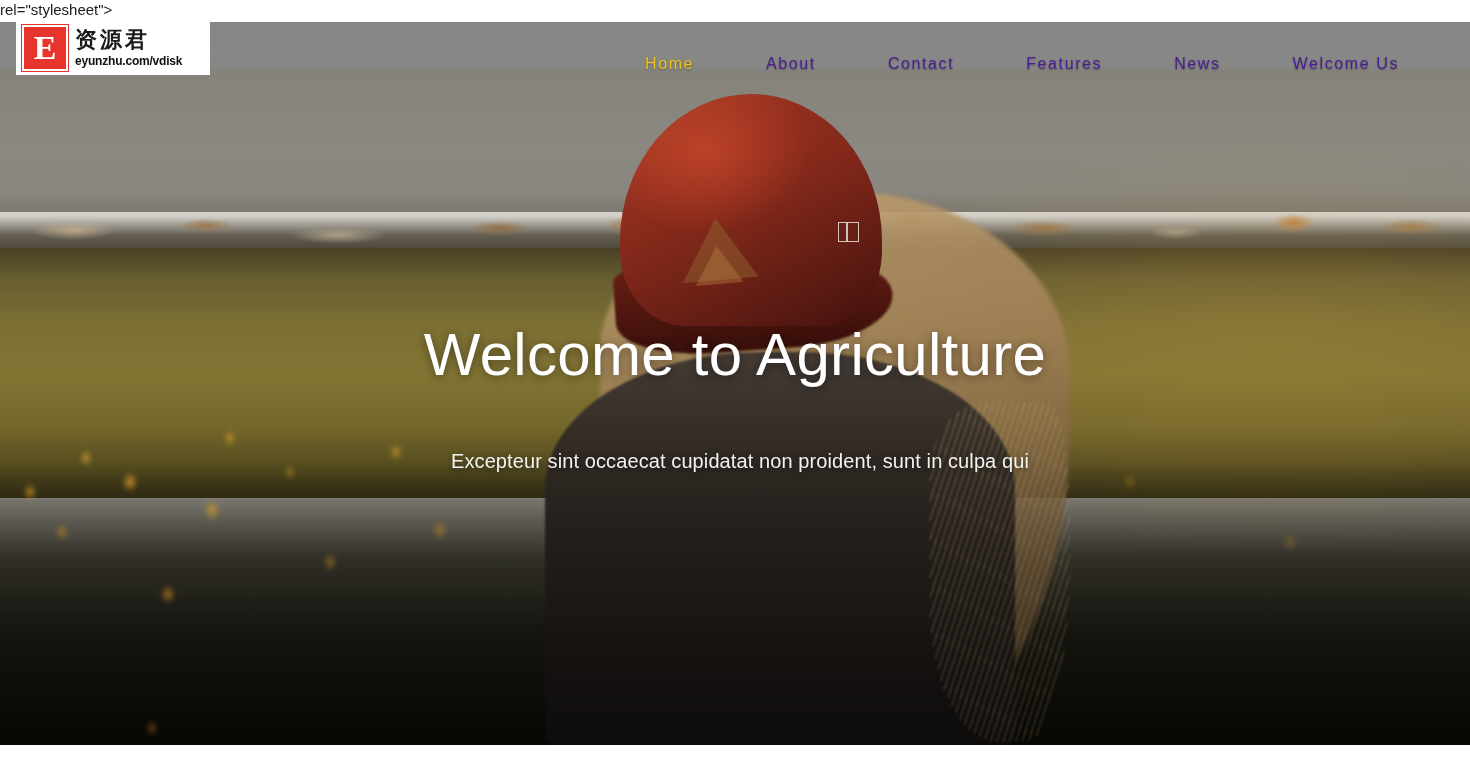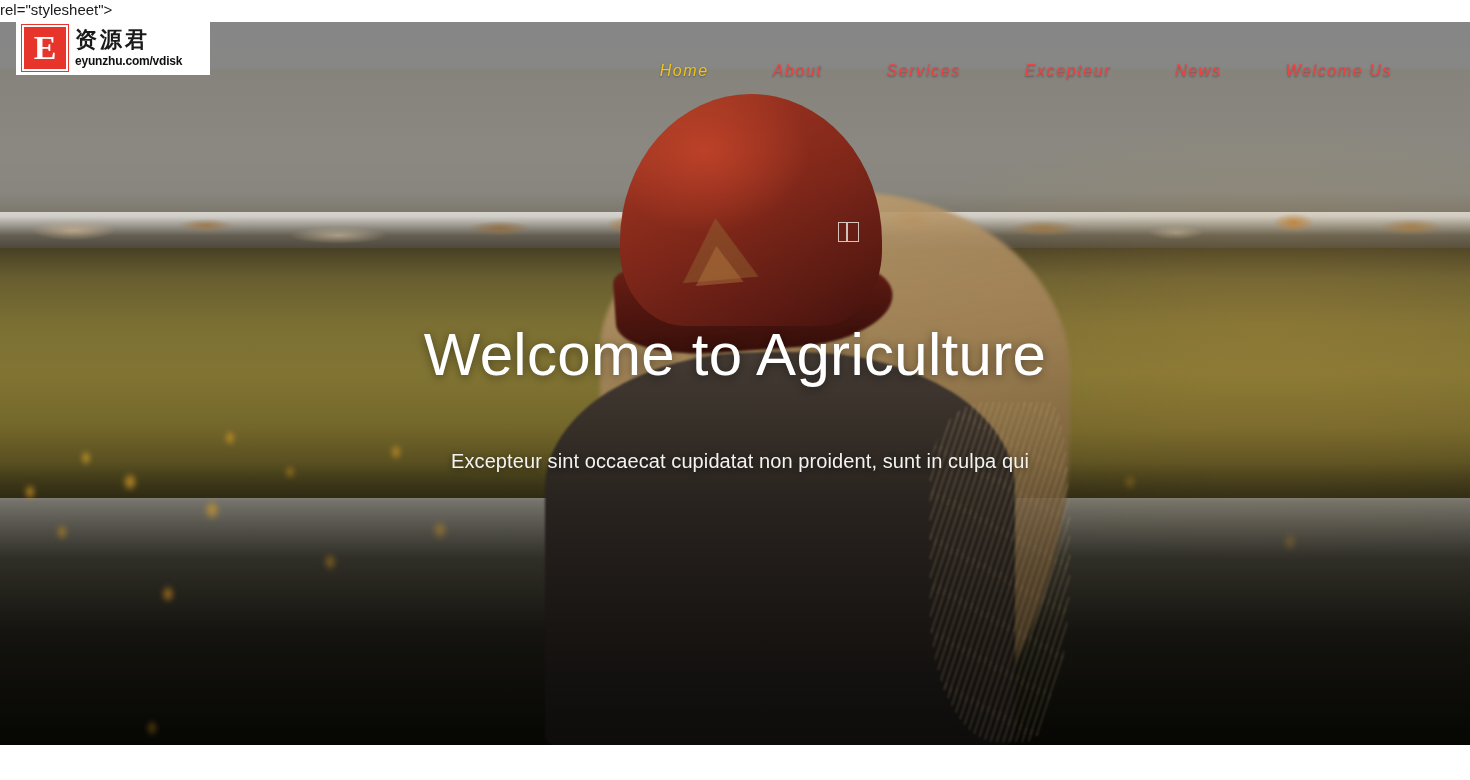--- a/index.html
+++ b/index.html
@@ -239,29 +239,28 @@
     color: #ffffff;
     letter-spacing: .2px;
     text-shadow: 0 1px 3px rgba(0,0,0,.35);
   }
   .nav-list {
     position: absolute;
     right: 38px;
     top: 44px;
     display: flex;
     align-items: center;
-    gap: 8px;
+    gap: 16px;
     list-style: none;
-    margin: 12px;
+    margin: 5px;
     padding: 0;
-    font-style: italic;
   }
   .nav-item {
     font-size: 16px;
-    color: #ef4444;
+    color: #4c1d95;
     letter-spacing: 1.6px;
     padding: 6px 28px;
     cursor: pointer;
     text-shadow: 0 1px 2px rgba(0,0,0,.35);
     white-space: nowrap;
   }
   .nav-item.active { color: #f0c419; }
 
   
   #hero-content {
@@ -402,22 +401,22 @@
     <p class="hero-sub">Excepteur sint occaecat cupidatat non proident, sunt in culpa qui</p>
   </div>
 </section>
 
 <header id="navbar">
   <div class="logo">Combine</div>
   <nav>
     <ul class="nav-list">
       <li class="nav-item active">Home</li>
       <li class="nav-item">About</li>
-      <li class="nav-item">Services</li>
-      <li class="nav-item">Excepteur</li>
+      <li class="nav-item">Contact</li>
+      <li class="nav-item">Features</li>
       <li class="nav-item">News</li>
       <li class="nav-item">Welcome Us</li>
     </ul>
   </nav>
 </header>
 
 <div id="watermark">
   <div class="wm-badge">
     <span class="wm-badge-letter">E</span>
   </div>

